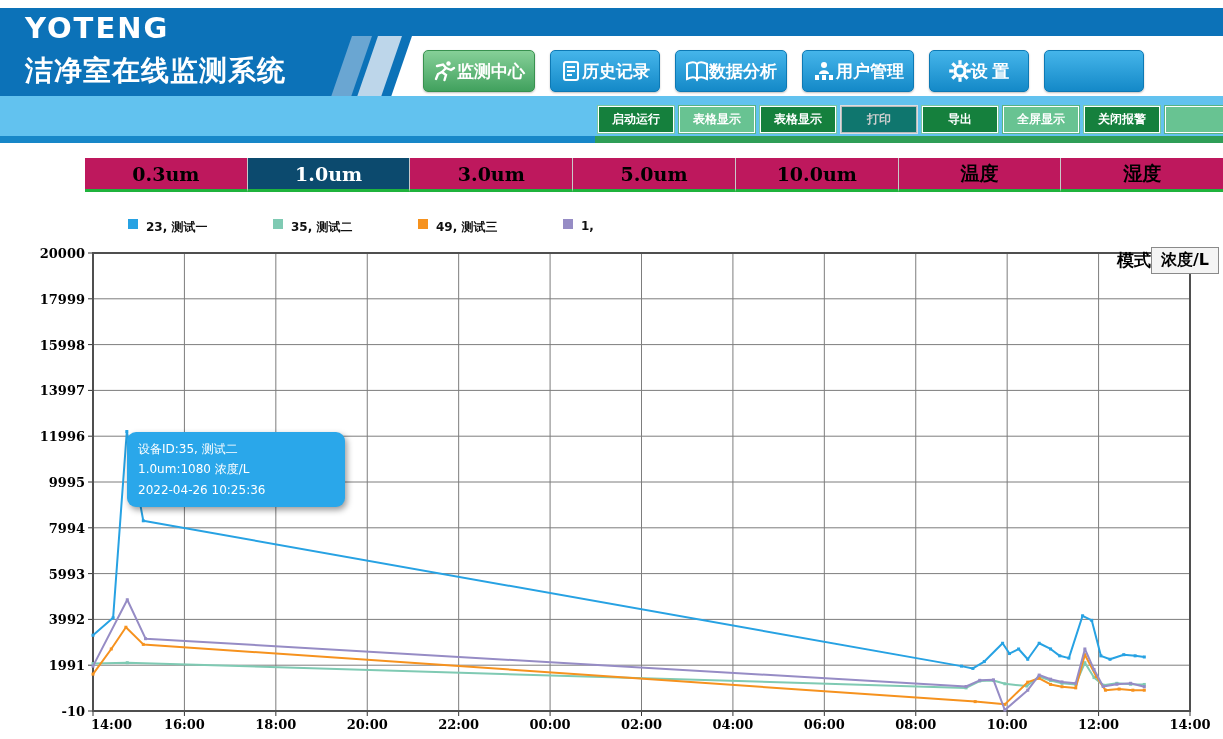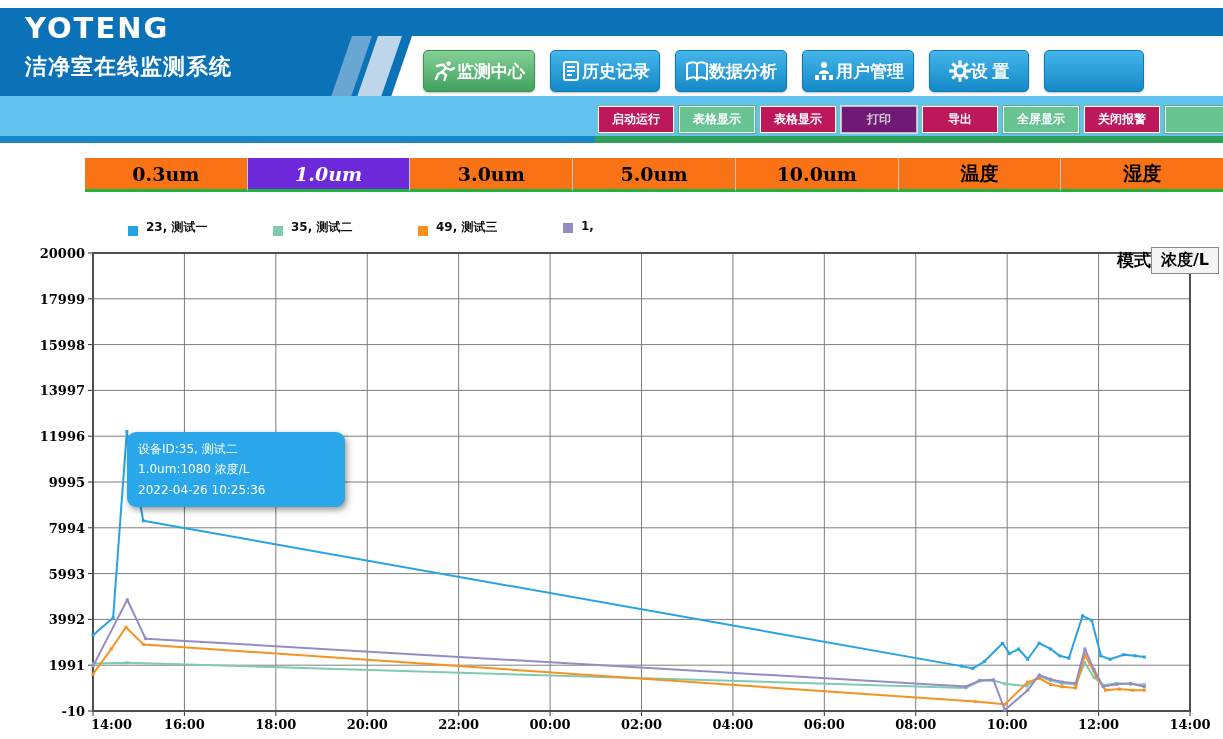--- a/index.html
+++ b/index.html
@@ -6,51 +6,51 @@
   .page{position:relative;width:1223px;height:739px;overflow:hidden;background:#fff;
         font-family:"DejaVu Sans","Liberation Sans",sans-serif;margin-top:8px;}
 
   
   .hdr{position:absolute;left:0;top:0;width:1223px;height:88px;background:#0c72b8;overflow:hidden;}
   .hdr .stripe1,.hdr .stripe2,.hdr .wedge{position:absolute;top:28px;bottom:0;transform:skewX(-19deg);transform-origin:0 0;}
   .hdr .stripe1{left:352px;width:20px;background:#6aa6d2;}
   .hdr .stripe2{left:378px;width:24px;background:#bdd6ea;}
   .hdr .wedge{left:412px;width:900px;background:#fff;}
   .brand{position:absolute;left:25px;top:3px;color:#fff;font-size:29px;font-weight:bold;letter-spacing:2px;}
-  .subtitle{position:absolute;left:25px;top:44px;color:#fff;font-size:22px;font-weight:bold;letter-spacing:1px;}
+  .subtitle{position:absolute;left:25px;top:44px;color:#fff;font-size:28px;font-weight:bold;letter-spacing:1px;}
 
   .nav{position:absolute;left:423px;top:42px;display:flex;gap:15px;}
   .nav-btn{height:42px;min-width:100px;padding:0 9px;border-radius:5px;display:flex;align-items:center;justify-content:center;
            color:#fff;font-size:17px;font-weight:bold;white-space:nowrap;cursor:pointer;
            background:linear-gradient(180deg,#45b5ea,#1489c8);border:1px solid #0d79b4;box-shadow:0 1px 2px rgba(0,0,0,.25);}
   .nav-btn.active{background:linear-gradient(180deg,#86d098,#41a15e);border-color:#38914f;}
   .nav-btn .icon{display:flex;align-items:center;}
 
   
   .subbar{position:absolute;left:0;top:88px;width:1223px;height:40px;background:#62c2ef;}
   .subbar-line{position:absolute;left:0;top:128px;width:1223px;height:7px;background:#1787c8;}
   .subbar-line-green{position:absolute;left:595px;top:128px;width:628px;height:7px;background:#2f9e57;}
   .tools{position:absolute;left:598px;top:98px;display:flex;gap:5px;}
   .tool-btn{width:76px;height:27px;font-size:12px;font-weight:bold;color:#fff;cursor:pointer;
-            background:#be185d;border:1px solid #fff;outline:1px solid #79c9a2;
+            background:#15803d;border:1px solid #fff;outline:1px solid #79c9a2;
             display:flex;align-items:center;justify-content:center;font-family:inherit;}
   .tool-btn.green{background:#68c392;outline-color:#59b483;}
-  .tool-btn.white{background:#701a75;color:#cfcfcf;border-color:#bbb;outline-color:#ddd;}
+  .tool-btn.white{background:#0f766e;color:#cfcfcf;border-color:#bbb;outline-color:#ddd;}
 
   
   .tabs{position:absolute;left:85px;top:150px;width:1138px;height:34px;display:flex;}
-  .tab{flex:1;display:flex;align-items:center;justify-content:center;background:#f97316;
+  .tab{flex:1;display:flex;align-items:center;justify-content:center;background:#be185d;
        border:none;border-bottom:3px solid #1fb33c;border-left:1px solid #c9c9c9;cursor:pointer;
        font-family:"DejaVu Serif","Liberation Serif",serif;font-size:19px;font-weight:bold;color:#000;}
   .tab:first-child{border-left:none;}
-  .tab.active{background:#6d28d9;color:#fff;font-style:italic;}
+  .tab.active{background:#0c4a6e;color:#fff;}
 
   
   .legend{position:absolute;left:0;top:211px;width:1223px;height:16px;}
-  .legend-item{position:absolute;display:flex;align-items:flex-end;gap:8px;font-size:12px;font-weight:bold;color:#111;cursor:pointer;}
+  .legend-item{position:absolute;display:flex;align-items:flex-start;gap:8px;font-size:12px;font-weight:bold;color:#111;cursor:pointer;}
   .legend-item:nth-child(1){left:128px;}
   .legend-item:nth-child(2){left:273px;}
   .legend-item:nth-child(3){left:418px;}
   .legend-item:nth-child(4){left:563px;}
   .legend-item .swatch{width:10px;height:10px;display:inline-block;}
   .mode{position:absolute;right:4px;top:239px;display:flex;align-items:center;}
   .mode-label{font-size:17px;font-weight:bold;color:#000;}
   .mode-value{border:1px solid #8a8a8a;background:#f4f4f4;font-size:16px;font-weight:bold;padding:2px 9px;cursor:pointer;}
 
   

